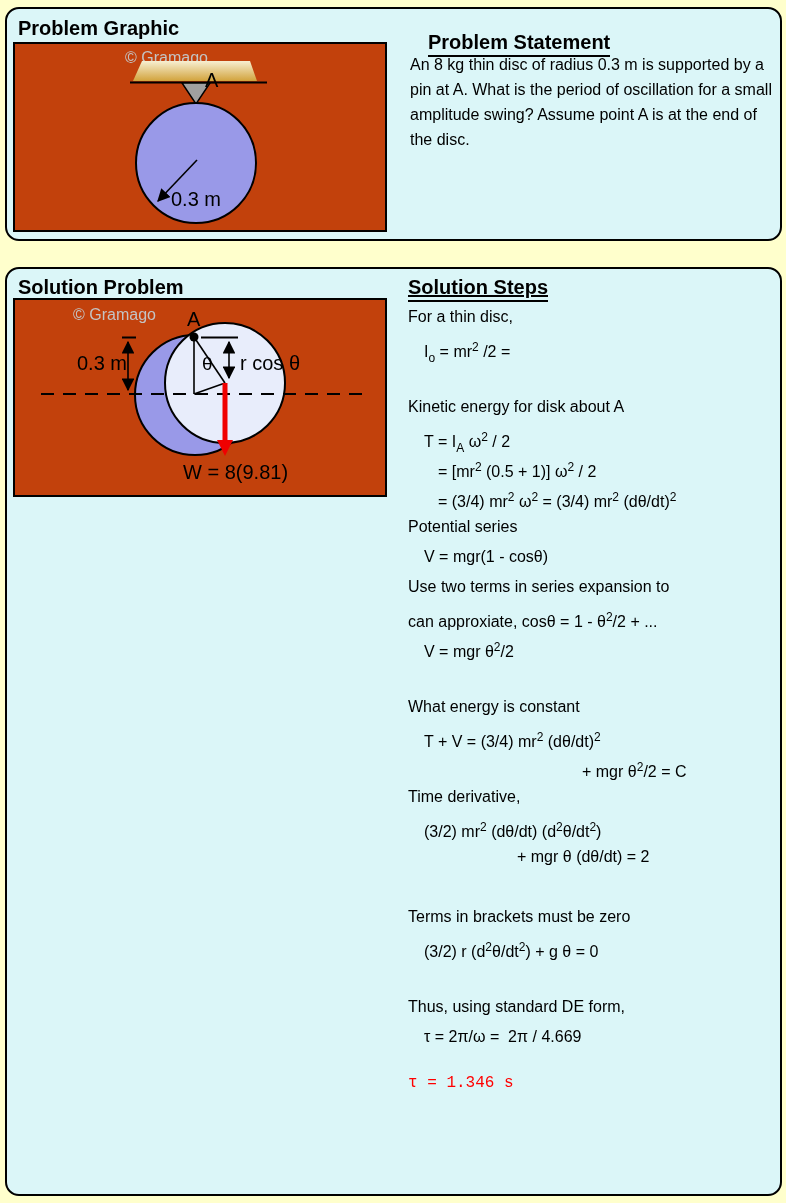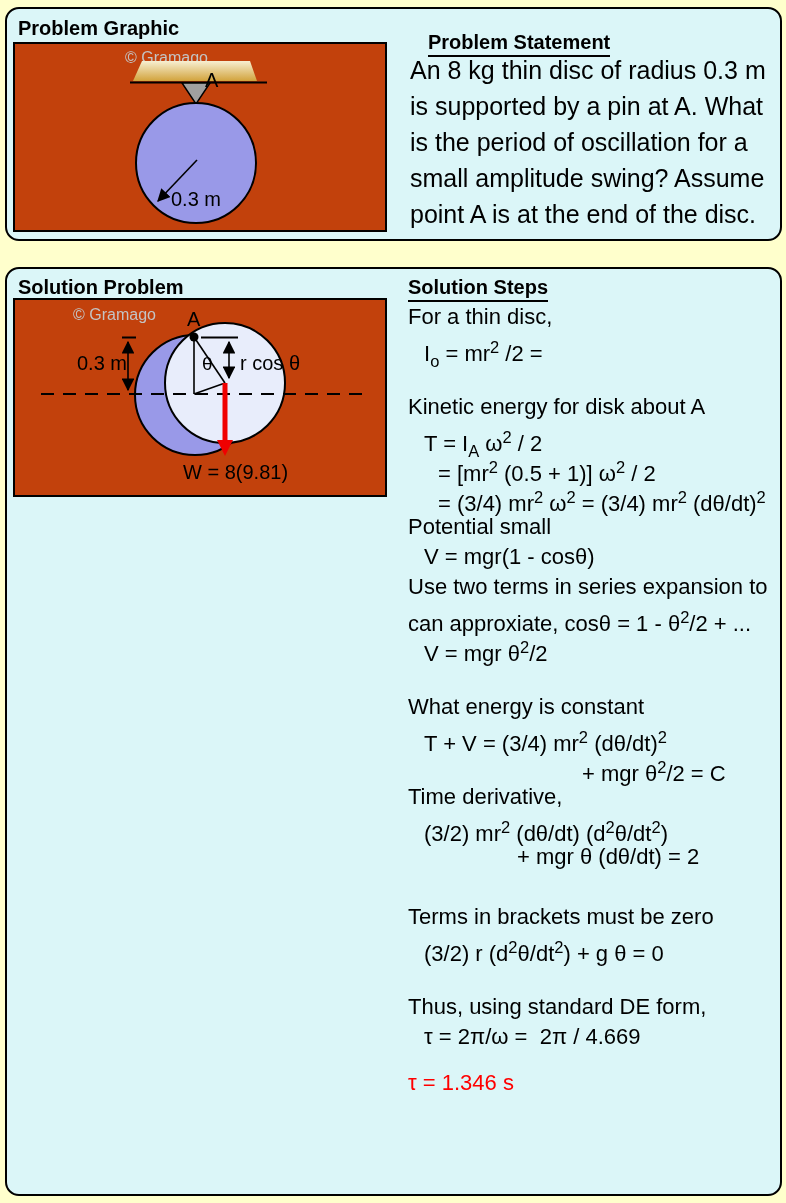--- a/index.html
+++ b/index.html
@@ -27,37 +27,37 @@
   }
   .underlined{border-bottom:2.5px solid #000;padding-bottom:2px;}
   .whitebox{
     position:absolute;box-sizing:border-box;
     background:#c2410c;border:2px solid #000;
   }
   #problem-box{left:13px;top:42px;width:374px;height:190px;}
   #solution-box{left:13px;top:298px;width:374px;height:199px;}
   #problem-statement{
     position:absolute;left:410px;top:52px;width:366px;
-    font-size:25px;line-height:36px;
+    font-size:16px;line-height:25px;
   }
   #solution-steps-list{
     position:absolute;left:408px;top:302px;width:372px;
-    font-size:22px;
+    font-size:16px;
   }
   .step{height:30px;line-height:30px;white-space:nowrap;}
   .step sup{font-size:75%;}
   .step sub{font-size:75%;}
   .step.sp{height:30px;}
   .step.sp-sm{height:16px;}
   .step.i1{padding-left:16px;}
   .step.i2{padding-left:30px;}
   .step.i3{padding-left:37px;}
   .step.c1{padding-left:174px;}
   .step.c2{padding-left:109px;}
-  .step.red{color:#FF0000;}
+  .step.red{color:#FF0000;font-family:Liberation Mono, monospace;}
   svg{display:block;}
   .wm{font-size:16px;fill:#C4C4C4;}
   .lab{font-size:20px;fill:#000;}
   .lab-sm{font-size:19px;fill:#000;}
 </style>
 </head>
 <body>
 
 <div class="panel" id="problem-panel"></div>
 <div class="panel" id="solution-panel"></div>
@@ -83,21 +83,21 @@
     <text class="lab" x="192" y="45">A</text>
     <circle cx="183" cy="121" r="60" fill="#9999E8" stroke="#000" stroke-width="2"></circle>
     <line x1="184" y1="118" x2="145" y2="159" stroke="#000" stroke-width="1.6" marker-end="url(#ma1)"></line>
     <text class="lab" x="158" y="164">0.3 m</text>
   </svg>
 </div>
 
 <div id="problem-statement">An 8 kg thin disc of radius 0.3 m is supported by a pin at A. What is the period of oscillation for a small amplitude swing? Assume point A is at the end of the disc.</div>
 
 <h2 class="gtitle" style="left:18px;top:276px;">Solution Problem</h2>
-<h2 class="gtitle" style="left:408px;top:276px;"><span class="underlined">Solution Steps</span></h2>
+<h2 class="gtitle" style="left:408px;top:276px;text-decoration:underline;"><span class="underlined">Solution Steps</span></h2>
 
 <div class="whitebox" id="solution-box">
   <svg width="370" height="195" viewBox="2 2 370 195">
     <defs>
       <marker id="ma2" viewBox="0 0 10 10" refX="9" refY="5" markerWidth="8" markerHeight="8" orient="auto-start-reverse">
         <path d="M0,0 L10,5 L0,10 z" fill="#000"></path>
       </marker>
     </defs>
     <text class="wm" x="60" y="22">© Gramago</text>
     <circle cx="182" cy="97" r="60" fill="#9999E8" stroke="#000" stroke-width="2"></circle>
@@ -123,21 +123,21 @@
 
 <div id="solution-steps-list">
 
 <div class="step">For a thin disc,</div>
     <div class="step i1">I<sub>o</sub> = mr<sup>2</sup> /2 =</div>
     <div class="step sp"></div>
     <div class="step">Kinetic energy for disk about A</div>
     <div class="step i1">T = I<sub>A</sub> ω<sup>2</sup> / 2</div>
     <div class="step i2">= [mr<sup>2</sup> (0.5 + 1)] ω<sup>2</sup> / 2</div>
     <div class="step i2">= (3/4) mr<sup>2</sup> ω<sup>2</sup> = (3/4) mr<sup>2</sup> (dθ/dt)<sup>2</sup></div>
-    <div class="step">Potential small</div>
+    <div class="step">Potential series</div>
     <div class="step i1">V = mgr(1 - cosθ)</div>
     <div class="step">Use two terms in series expansion to</div>
     <div class="step">can approxiate, cosθ = 1 - θ<sup>2</sup>/2 + ...</div>
     <div class="step i1">V = mgr θ<sup>2</sup>/2</div>
     <div class="step sp"></div>
     <div class="step">What energy is constant</div>
     <div class="step i1">T + V = (3/4) mr<sup>2</sup> (dθ/dt)<sup>2</sup></div>
     <div class="step c1">+ mgr θ<sup>2</sup>/2 = C</div>
     <div class="step">Time derivative,</div>
     <div class="step i1">(3/2) mr<sup>2</sup> (dθ/dt) (d<sup>2</sup>θ/dt<sup>2</sup>)</div>

